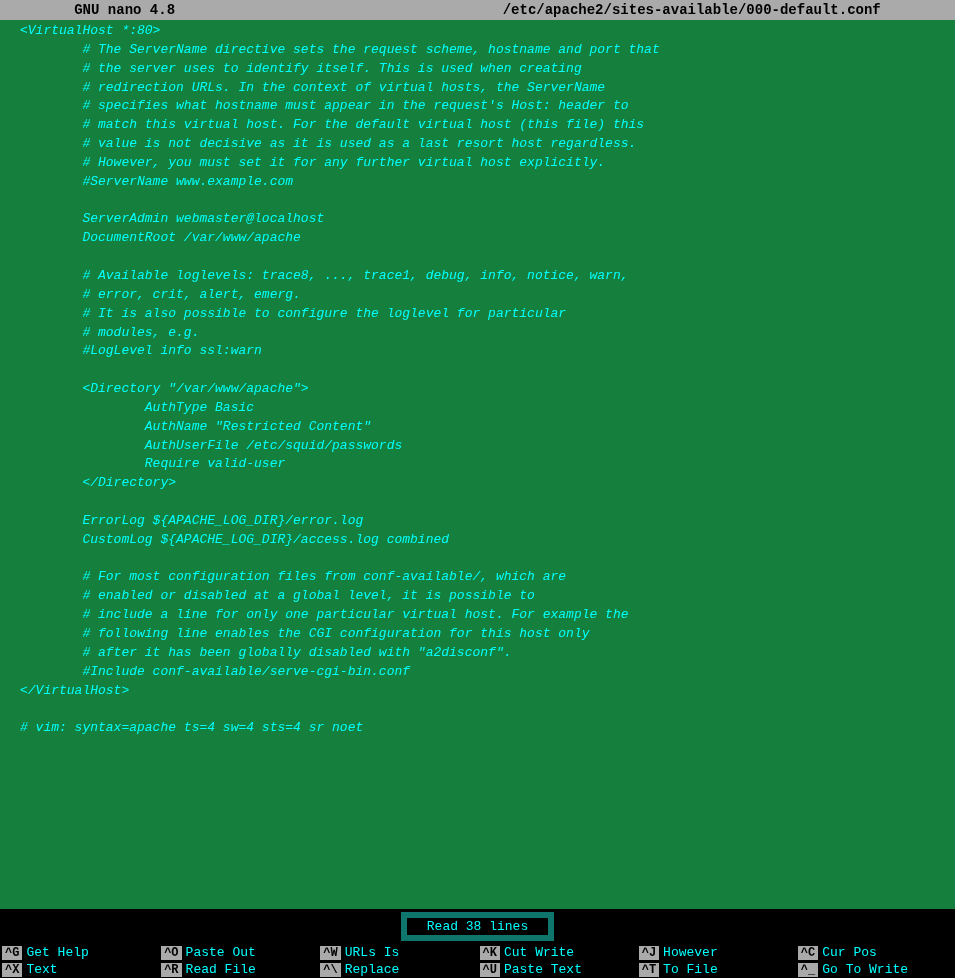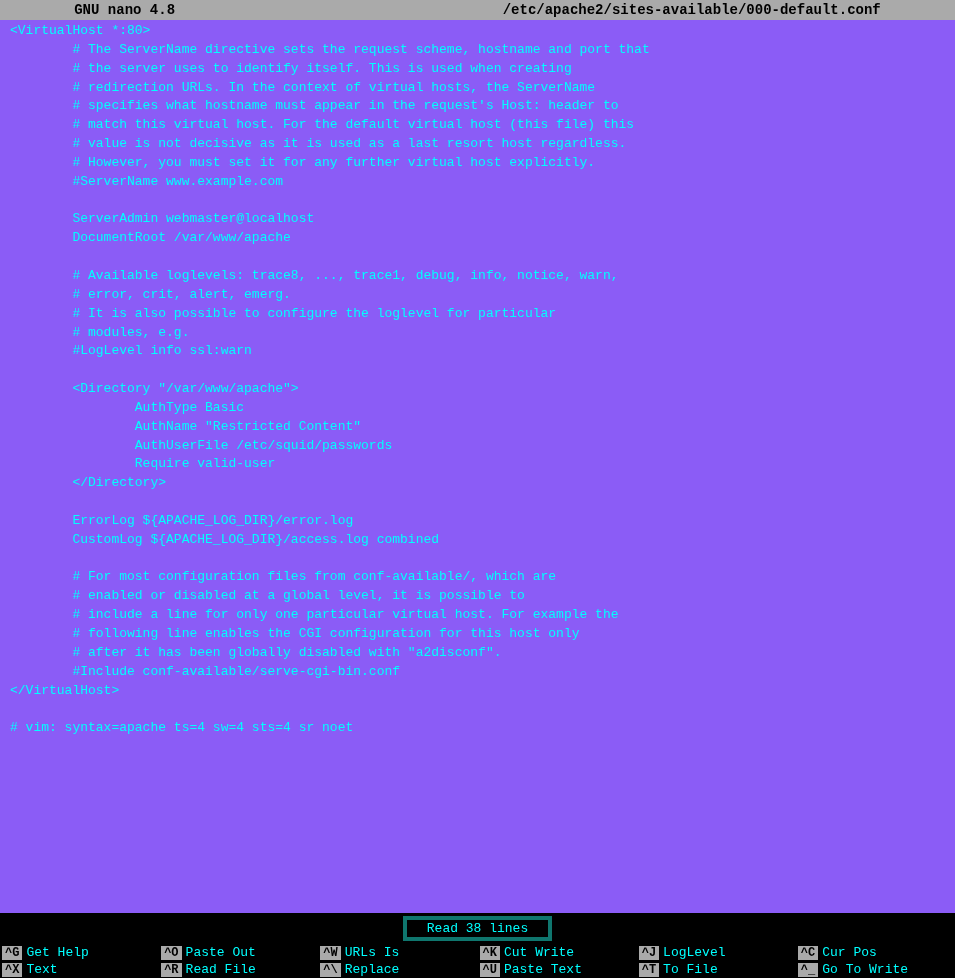--- a/index.html
+++ b/index.html
@@ -19,40 +19,41 @@
       color: #000;
       text-align: center;
       padding: 2px 0;
       font-size: 14px;
       font-weight: bold;
       flex-shrink: 0;
     }
 
     #editor-area {
       flex: 1;
-      background: #8b5cf6;
+      background: #15803d;
       color: #0ff;
-      padding: 2px 10px;
+      padding: 2px 20px;
       overflow: hidden;
       white-space: pre;
       font-size: 13px;
       line-height: 1.45;
+      font-style: italic;
     }
 
     #status-bar {
       background: #000;
       color: #0ff;
       text-align: center;
       padding: 3px 0;
       flex-shrink: 0;
     }
 
     #status-msg {
       display: inline-block;
-      border: 4px solid #0f766e;
+      border: 6px solid #0f766e;
       padding: 1px 20px;
       color: #0ff;
     }
 
     #shortcut-bar {
       background: #000;
       flex-shrink: 0;
       display: flex;
       flex-direction: column;
     }
@@ -117,21 +118,21 @@
       <div class="shortcut-item">
         <span class="shortcut-key">^W</span>
         <span class="shortcut-label">URLs Is</span>
       </div>
       <div class="shortcut-item">
         <span class="shortcut-key">^K</span>
         <span class="shortcut-label">Cut Write</span>
       </div>
       <div class="shortcut-item">
         <span class="shortcut-key">^J</span>
-        <span class="shortcut-label">LogLevel</span>
+        <span class="shortcut-label">However</span>
       </div>
       <div class="shortcut-item">
         <span class="shortcut-key">^C</span>
         <span class="shortcut-label">Cur Pos</span>
       </div>
     </div>
   <div class="shortcut-row">
   <div class="shortcut-item">
         <span class="shortcut-key">^X</span>
         <span class="shortcut-label">Text</span>

